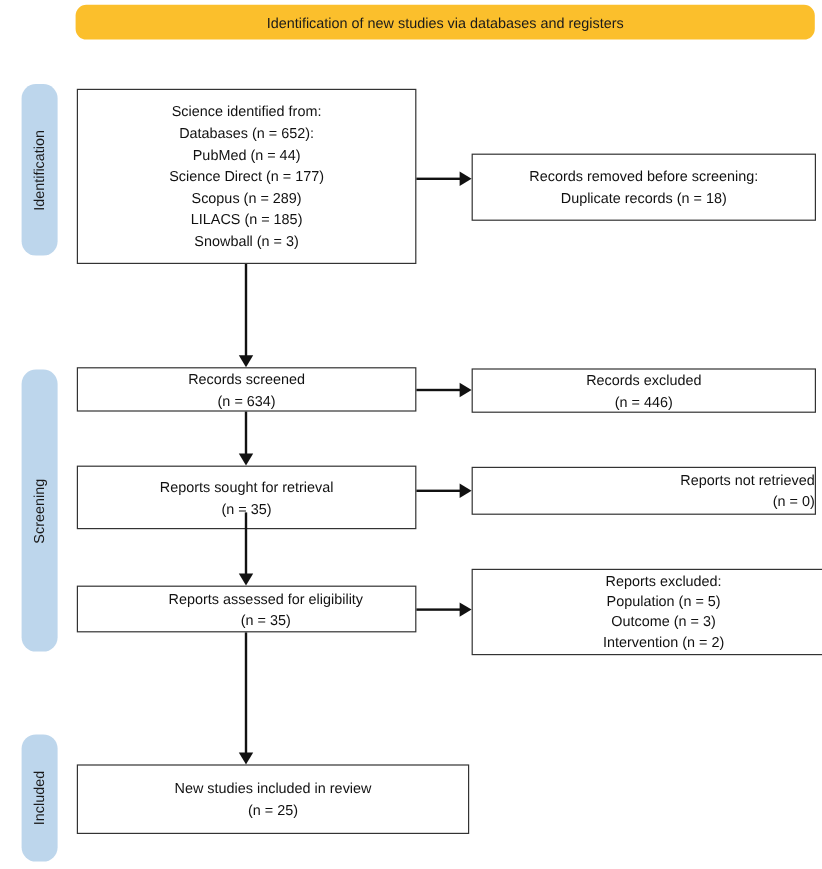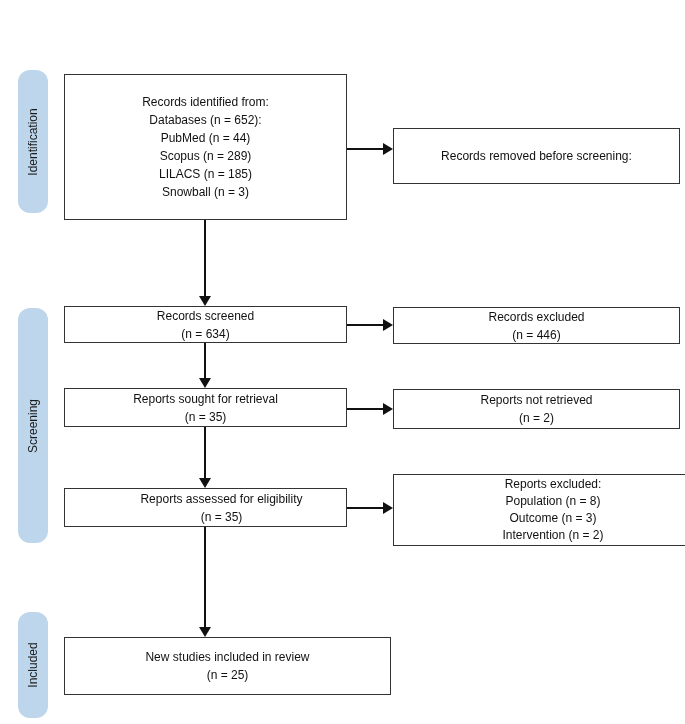--- a/index.html
+++ b/index.html
@@ -53,22 +53,22 @@
     font-size: 12px;
     line-height: 1.5;
     box-sizing: border-box;
   }
   .box span { display: block; white-space: nowrap; }
 
   .box-records-identified    { left: 64px;  top: 74px;  width: 283px; height: 146px; }
   .box-records-removed       { left: 393px; top: 128px; width: 287px; height: 56px;  }
   .box-records-screened      { left: 64px;  top: 306px; width: 283px; height: 37px;  }
   .box-records-excluded      { left: 393px; top: 307px; width: 287px; height: 37px; justify-content: space-between;  }
-  .box-reports-sought        { left: 64px;  top: 388px; width: 283px; height: 39px;  }
-  .box-reports-not-retrieved { left: 393px; top: 389px; width: 287px; height: 40px;  }
+  .box-reports-sought        { left: 64px;  top: 388px; width: 283px; height: 53px;  }
+  .box-reports-not-retrieved { left: 393px; top: 389px; width: 287px; height: 40px; align-items: flex-end;  }
   .box-reports-assessed      { left: 64px;  top: 488px; width: 283px; height: 39px; padding-left: 32px;  }
   .box-reports-excluded      { left: 393px; top: 474px; width: 320px; height: 72px; line-height: 1.4; }
   .box-new-studies           { left: 64px;  top: 637px; width: 327px; height: 58px;  }
 
   .vline { position: absolute; width: 2px; background: #111111; left: 204px; }
   .head-down {
     position: absolute; left: 199px;
     width: 0; height: 0;
     border-left: 6px solid transparent;
     border-right: 6px solid transparent;
@@ -91,72 +91,77 @@
   .h1-line { top: 148px; } .h1-head { top: 143px; }
   .h2-line { top: 324px; } .h2-head { top: 319px; }
   .h3-line { top: 408px; } .h3-head { top: 403px; }
   .h4-line { top: 507px; } .h4-head { top: 502px; }
 </style>
 </head>
 <body>
 
 <div class="canvas">
 
+  <div class="banner">
+    <span>Identification of new studies via databases and registers</span>
+  </div>
 
   <div class="stage stage-identification">
     <span class="vtext">Identification</span>
   </div>
   <div class="stage stage-screening">
     <span class="vtext">Screening</span>
   </div>
   <div class="stage stage-included">
     <span class="vtext">Included</span>
   </div>
 
   <div class="box box-records-identified">
-    <span>Records identified from:</span>
+    <span>Science identified from:</span>
     <span>Databases (n = 652):</span>
     <span>PubMed (n = 44)</span>
+    <span>Science Direct (n = 177)</span>
     <span>Scopus (n = 289)</span>
     <span>LILACS (n = 185)</span>
     <span>Snowball (n = 3)</span>
   </div>
 
   <div class="box box-records-removed">
     <span>Records removed before screening:</span>
+    <span>Duplicate records (n = 18)</span>
   </div>
 
   <div class="box box-records-screened">
     <span>Records screened</span>
     <span>(n = 634)</span>
   </div>
 
   <div class="box box-records-excluded">
     <span>Records excluded</span>
     <span>(n = 446)</span>
   </div>
 
   <div class="box box-reports-sought">
     <span>Reports sought for retrieval</span>
     <span>(n = 35)</span>
   </div>
 
   <div class="box box-reports-not-retrieved">
     <span>Reports not retrieved</span>
-    <span>(n = 2)</span>
+    <span>(n = 0)</span>
   </div>
 
   <div class="box box-reports-assessed">
     <span>Reports assessed for eligibility</span>
     <span>(n = 35)</span>
   </div>
 
   <div class="box box-reports-excluded">
     <span>Reports excluded:</span>
-    <span>Population (n = 8)</span>
+    <span>Population (n = 5)</span>
     <span>Outcome (n = 3)</span>
     <span>Intervention (n = 2)</span>
   </div>
 
   <div class="box box-new-studies">
     <span>New studies included in review</span>
     <span>(n = 25)</span>
   </div>
 
   <div class="vline v1-line"></div>

